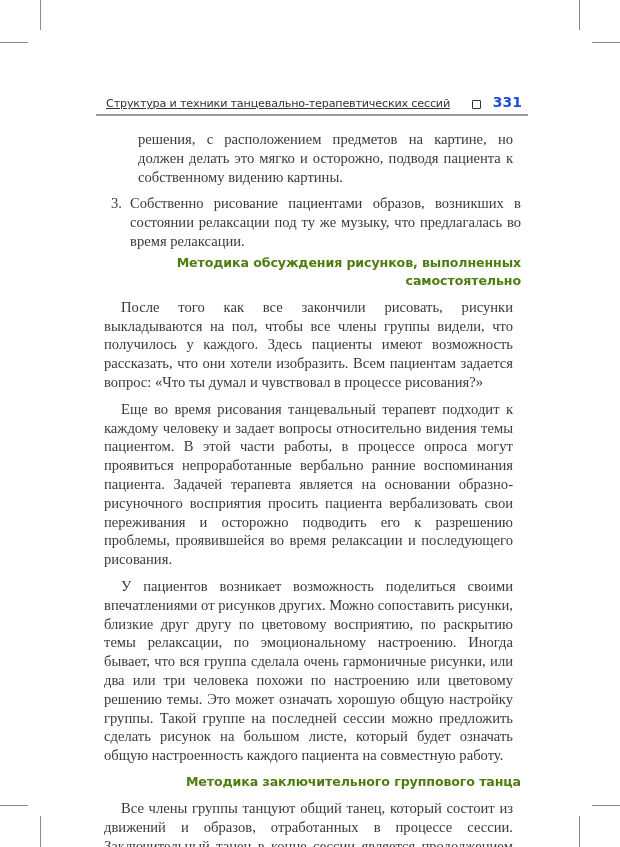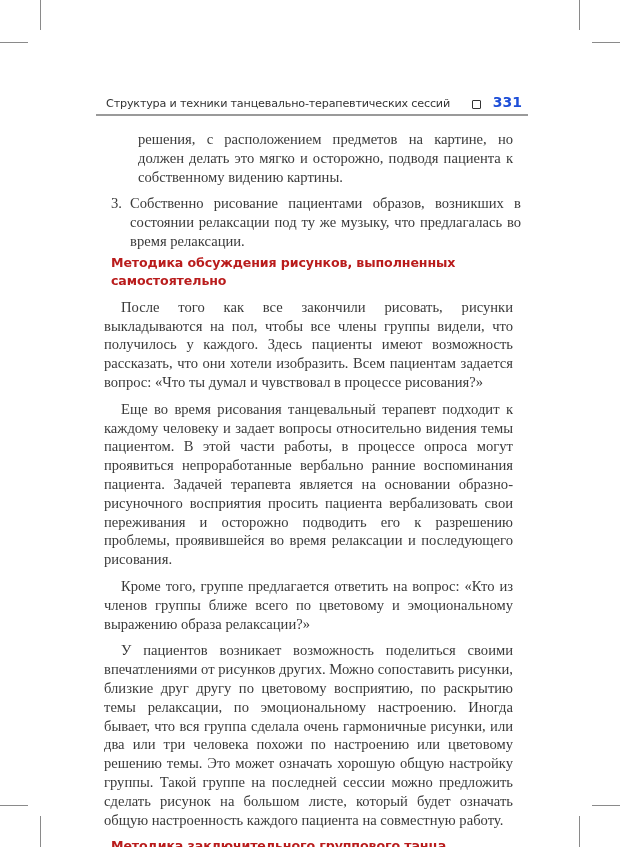--- a/index.html
+++ b/index.html
@@ -6,21 +6,21 @@
   body { width: 620px; height: 847px; position: relative; overflow: hidden; }
   .crop { position: absolute; background: #8a8a8a; }
   .header {
     position: absolute; left: 96px; top: 94px; width: 432px; height: 20px;
     border-bottom: 2px solid #9a9a9a;
     font-family: "DejaVu Sans", sans-serif;
     color: #333;
   }
   .running-title {
     position: absolute; right: 78px; top: 3px;
-    font-size: 11.2px; letter-spacing: -0.2px; color: #333;
+    font-size: 11.2px; letter-spacing: -0.2px; color: #333; text-decoration: underline;
   }
   .box-icon {
     position: absolute; right: 47px; top: 6px; width: 7px; height: 7px;
     border: 1.3px solid #333; border-radius: 1px;
   }
   .page-number {
     position: absolute; right: 6px; top: 0px;
     font-size: 14px; font-weight: bold; color: #1d4ed8;
   }
   .content {
@@ -28,22 +28,22 @@
     font-family: "Liberation Serif", serif;
     font-size: 14.6px; line-height: 18.8px; color: #3a3a3a;
     text-align: justify;
   }
   .content p { margin: 8px; text-indent: 17px; }
   .content p.cont { text-indent: 0; padding-left: 34px; }
   .list-item { position: relative; padding-left: 34px; }
   .list-num { position: absolute; left: 15px; top: 0; }
   .content h3 {
     margin: 3px 0 2px 15px; font-family: "DejaVu Sans", sans-serif;
-    font-weight: bold; font-size: 12.6px; line-height: 18px; color: #b91c1c;
-    letter-spacing: -0.1px; text-align: left;
+    font-weight: bold; font-size: 12.6px; line-height: 18px; color: #4d7c0f;
+    letter-spacing: -0.1px; text-align: right;
   }
 </style>
 </head>
 <body>
 
 <div class="crop" style="left:40px;top:0;width:1px;height:30px;"></div>
 <div class="crop" style="left:0;top:42px;width:28px;height:1px;"></div>
 <div class="crop" style="left:579px;top:0;width:1px;height:30px;"></div>
 <div class="crop" style="left:592px;top:42px;width:28px;height:1px;"></div>
 <div class="crop" style="left:0;top:805px;width:28px;height:1px;"></div>
@@ -60,18 +60,17 @@
 <div class="content">
   <p class="cont">решения, с расположением предметов на картине, но должен делать это мягко и осторожно, подводя пациента к собственному видению картины.</p>
   <div class="list-item">
     <span class="list-num">3.</span>
     <span>Собственно рисование пациентами образов, возникших в состоянии релаксации под ту же музыку, что предлагалась во время релаксации.</span>
   </div>
 
   <h3>Методика обсуждения рисунков, выполненных самостоятельно</h3>
   <p>После того как все закончили рисовать, рисунки выкладываются на пол, чтобы все члены группы видели, что получилось у каждого. Здесь пациенты имеют возможность рассказать, что они хотели изобразить. Всем пациентам задается вопрос: «Что ты думал и чувствовал в процессе рисования?»</p>
   <p>Еще во время рисования танцевальный терапевт подходит к каждому человеку и задает вопросы относительно видения темы пациентом. В этой части работы, в процессе опроса могут проявиться непроработанные вербально ранние воспоминания пациента. Задачей терапевта является на основании образно-рисуночного восприятия просить пациента вербализовать свои переживания и осторожно подводить его к разрешению проблемы, проявившейся во время релаксации и последующего рисования.</p>
-  <p>Кроме того, группе предлагается ответить на вопрос: «Кто из членов группы ближе всего по цветовому и эмоциональному выражению образа релаксации?»</p>
   <p>У пациентов возникает возможность поделиться своими впечатлениями от рисунков других. Можно сопоставить рисунки, близкие друг другу по цветовому восприятию, по раскрытию темы релаксации, по эмоциональному настроению. Иногда бывает, что вся группа сделала очень гармоничные рисунки, или два или три человека похожи по настроению или цветовому решению темы. Это может означать хорошую общую настройку группы. Такой группе на последней сессии можно предложить сделать рисунок на большом листе, который будет означать общую настроенность каждого пациента на совместную работу.</p>
 
   <h3>Методика заключительного группового танца</h3>
   <p>Все члены группы танцуют общий танец, который состоит из движений и образов, отработанных в процессе сессии. Заключительный танец в конце сессии является продолжением группового танца, с той разницей, что здесь нет индивидуального отзеркаливающего танца. В этой заключительной части отрабатывается групповая коммуникация. Рисунок танца строится в расчете на группу. В зависимости от музыки, это может быть, например, русская «кадриль» или греческая «зорба», или народный финский танец «енкка», шведский танец «шоттис». Можно использовать современные дискотечные</p>
 </div>
 
 </body></html>

